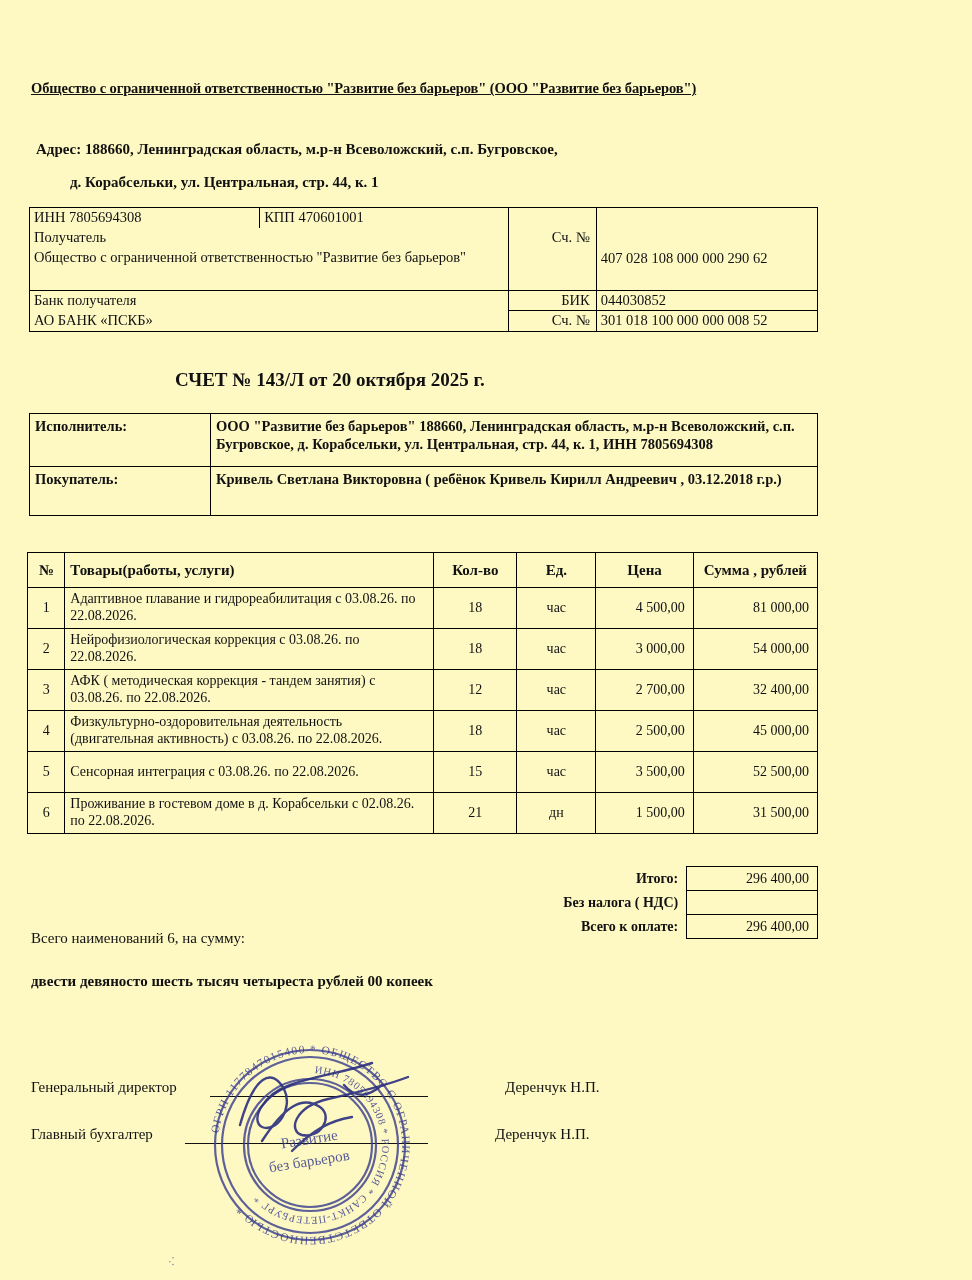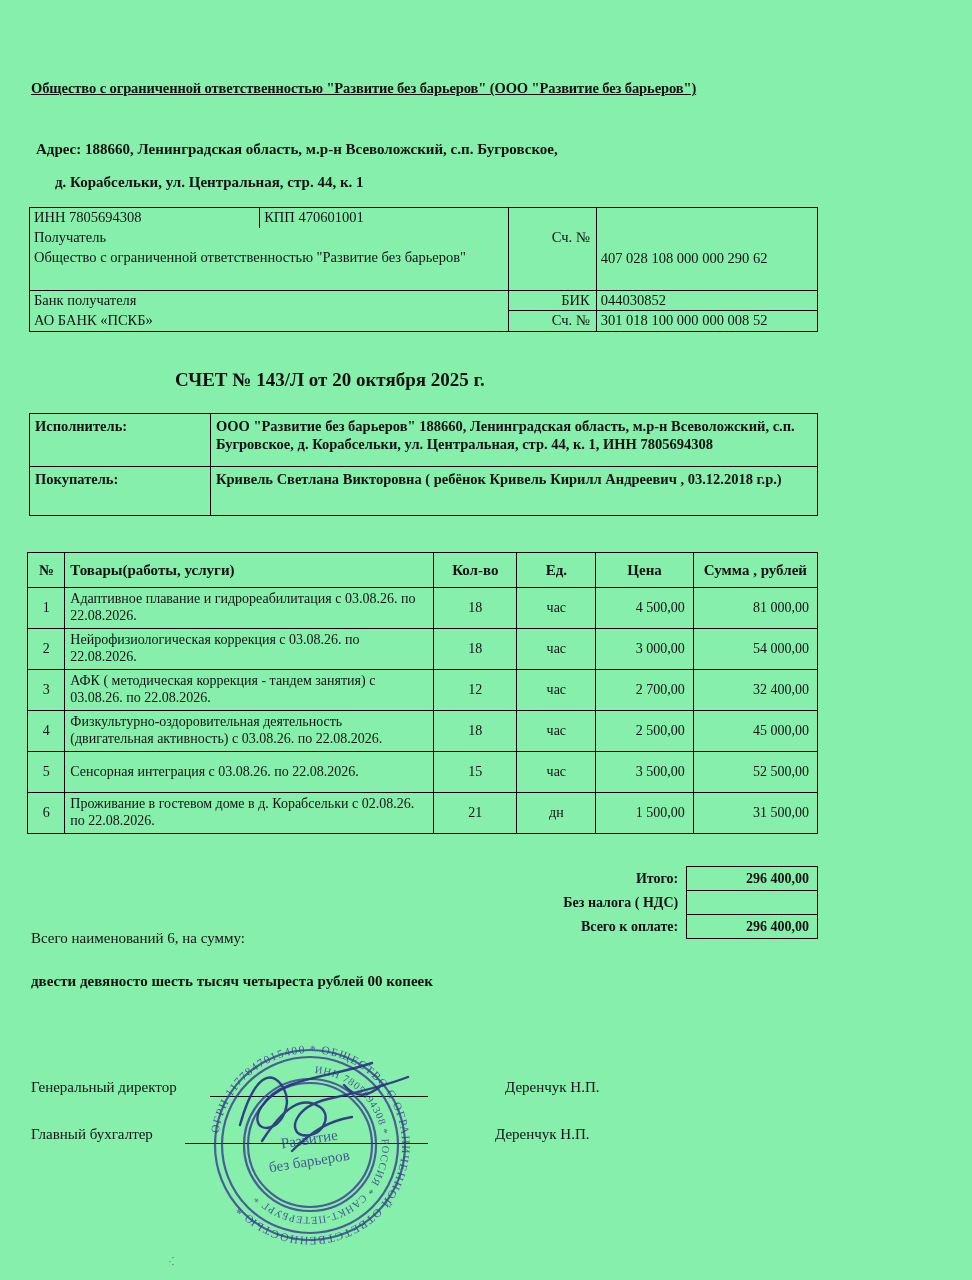--- a/index.html
+++ b/index.html
@@ -9,21 +9,21 @@
   }
   body {
     font-family: "Liberation Serif", serif;
     color: #111;
   }
   .page {
     position: relative;
     width: 972px;
     height: 1280px;
     margin: 0 auto;
-    background: #86efac;
+    background: #fef9c3;
     overflow: hidden;
   }
   .org-title {
     position: absolute;
     left: 31px;
     top: 80px;
     width: 900px;
     font-size: 14.5px;
     font-weight: bold;
     text-decoration: underline;
@@ -31,21 +31,21 @@
   }
   .addr1 {
     position: absolute;
     left: 36px;
     top: 141px;
     font-size: 15px;
     font-weight: bold;
   }
   .addr2 {
     position: absolute;
-    left: 55px;
+    left: 70px;
     top: 174px;
     font-size: 15px;
     font-weight: bold;
   }
   
   .req {
     position: absolute;
     left: 29px;
     top: 207px;
     width: 789px;
@@ -117,21 +117,21 @@
   .totals {
     position: absolute;
     left: 27px;
     top: 866px;
     width: 791px;
     border-collapse: collapse;
     font-size: 14px;
   }
   .totals td { padding: 1px 5px; height: 21px; }
   .totals td.tl { text-align: right; font-weight: bold; border: none; width: 671px; padding-right: 8px; }
-  .totals td.tv { text-align: right; font-weight: bold; border: 1px solid #000; width: 120px; padding-right: 8px; }
+  .totals td.tv { text-align: right; font-weight: normal; border: 1px solid #000; width: 120px; padding-right: 8px; }
   
   .names-line {
     position: absolute;
     left: 31px;
     top: 930px;
     font-size: 15px;
   }
   .amount-words {
     position: absolute;
     left: 31px;

